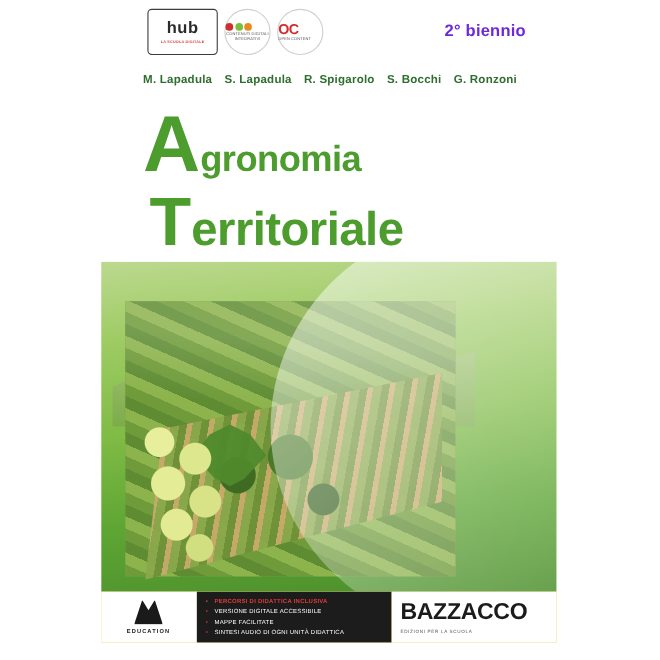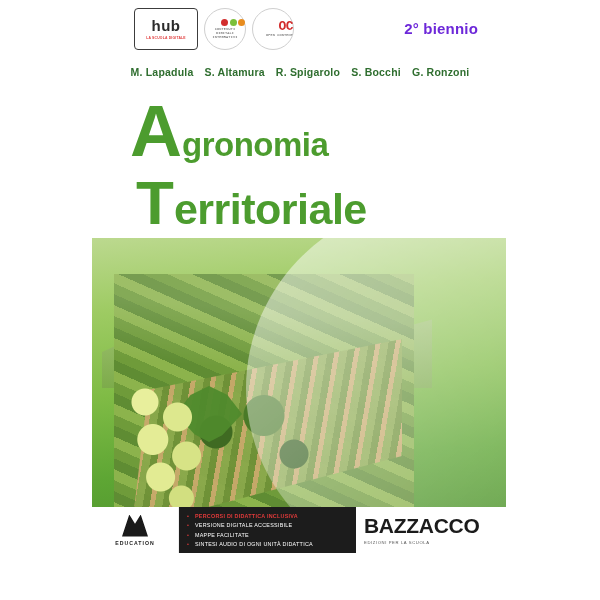--- a/index.html
+++ b/index.html
@@ -59,24 +59,23 @@
     font-weight: bold;
   }
   .round-badge {
     width: 40px;
     height: 40px;
     border-radius: 50%;
     border: 1.4px solid #cfcfcf;
     background: #fff;
     display: flex;
     flex-direction: column;
-    align-items: flex-end;
+    align-items: flex-start;
     justify-content: center;
     position: relative;
-    font-family: Liberation Mono, monospace;
   }
   .round-badge .rb-top {
     display: flex;
     gap: 1.5px;
     margin-bottom: 1px;
   }
   .rb-dot { width: 7px; height: 7px; border-radius: 50%; }
   .rb-dot.a { background: #d22d2d; }
   .rb-dot.b { background: #7bbf3a; }
   .rb-dot.c { background: #e88c1f; }
@@ -230,21 +229,21 @@
     height: 380px;
     border-radius: 50%;
     background: linear-gradient(140deg, rgba(255,255,255,0.55), rgba(255,255,255,0.05));
     mix-blend-mode: screen;
   }
 
   
   .bottom {
     position: absolute;
     left: 92px;
-    top: 507px;
+    top: 538px;
     width: 414px;
     height: 46px;
     background: #eab308;
     display: flex;
     align-items: stretch;
   }
   .mondadori {
     width: 86px;
     background: #ffffff;
     display: flex;
@@ -338,21 +337,21 @@
     <div class="round-badge oc">
       <div class="oc-text">OC</div>
       <div class="rb-label">OPEN CONTENT</div>
     </div>
   </div>
 
   <div class="biennio">2° biennio</div>
 
   <div class="authors">
     <span>M. Lapadula</span>
-    <span>S. Altamura</span>
+    <span>S. Lapadula</span>
     <span>R. Spigarolo</span>
     <span>S. Bocchi</span>
     <span>G. Ronzoni</span>
   </div>
 
   <div class="title-block">
     <div class="title-line">
       <span class="cap">A</span><span class="rest">gronomia</span>
     </div>
     <div class="title-line second">

